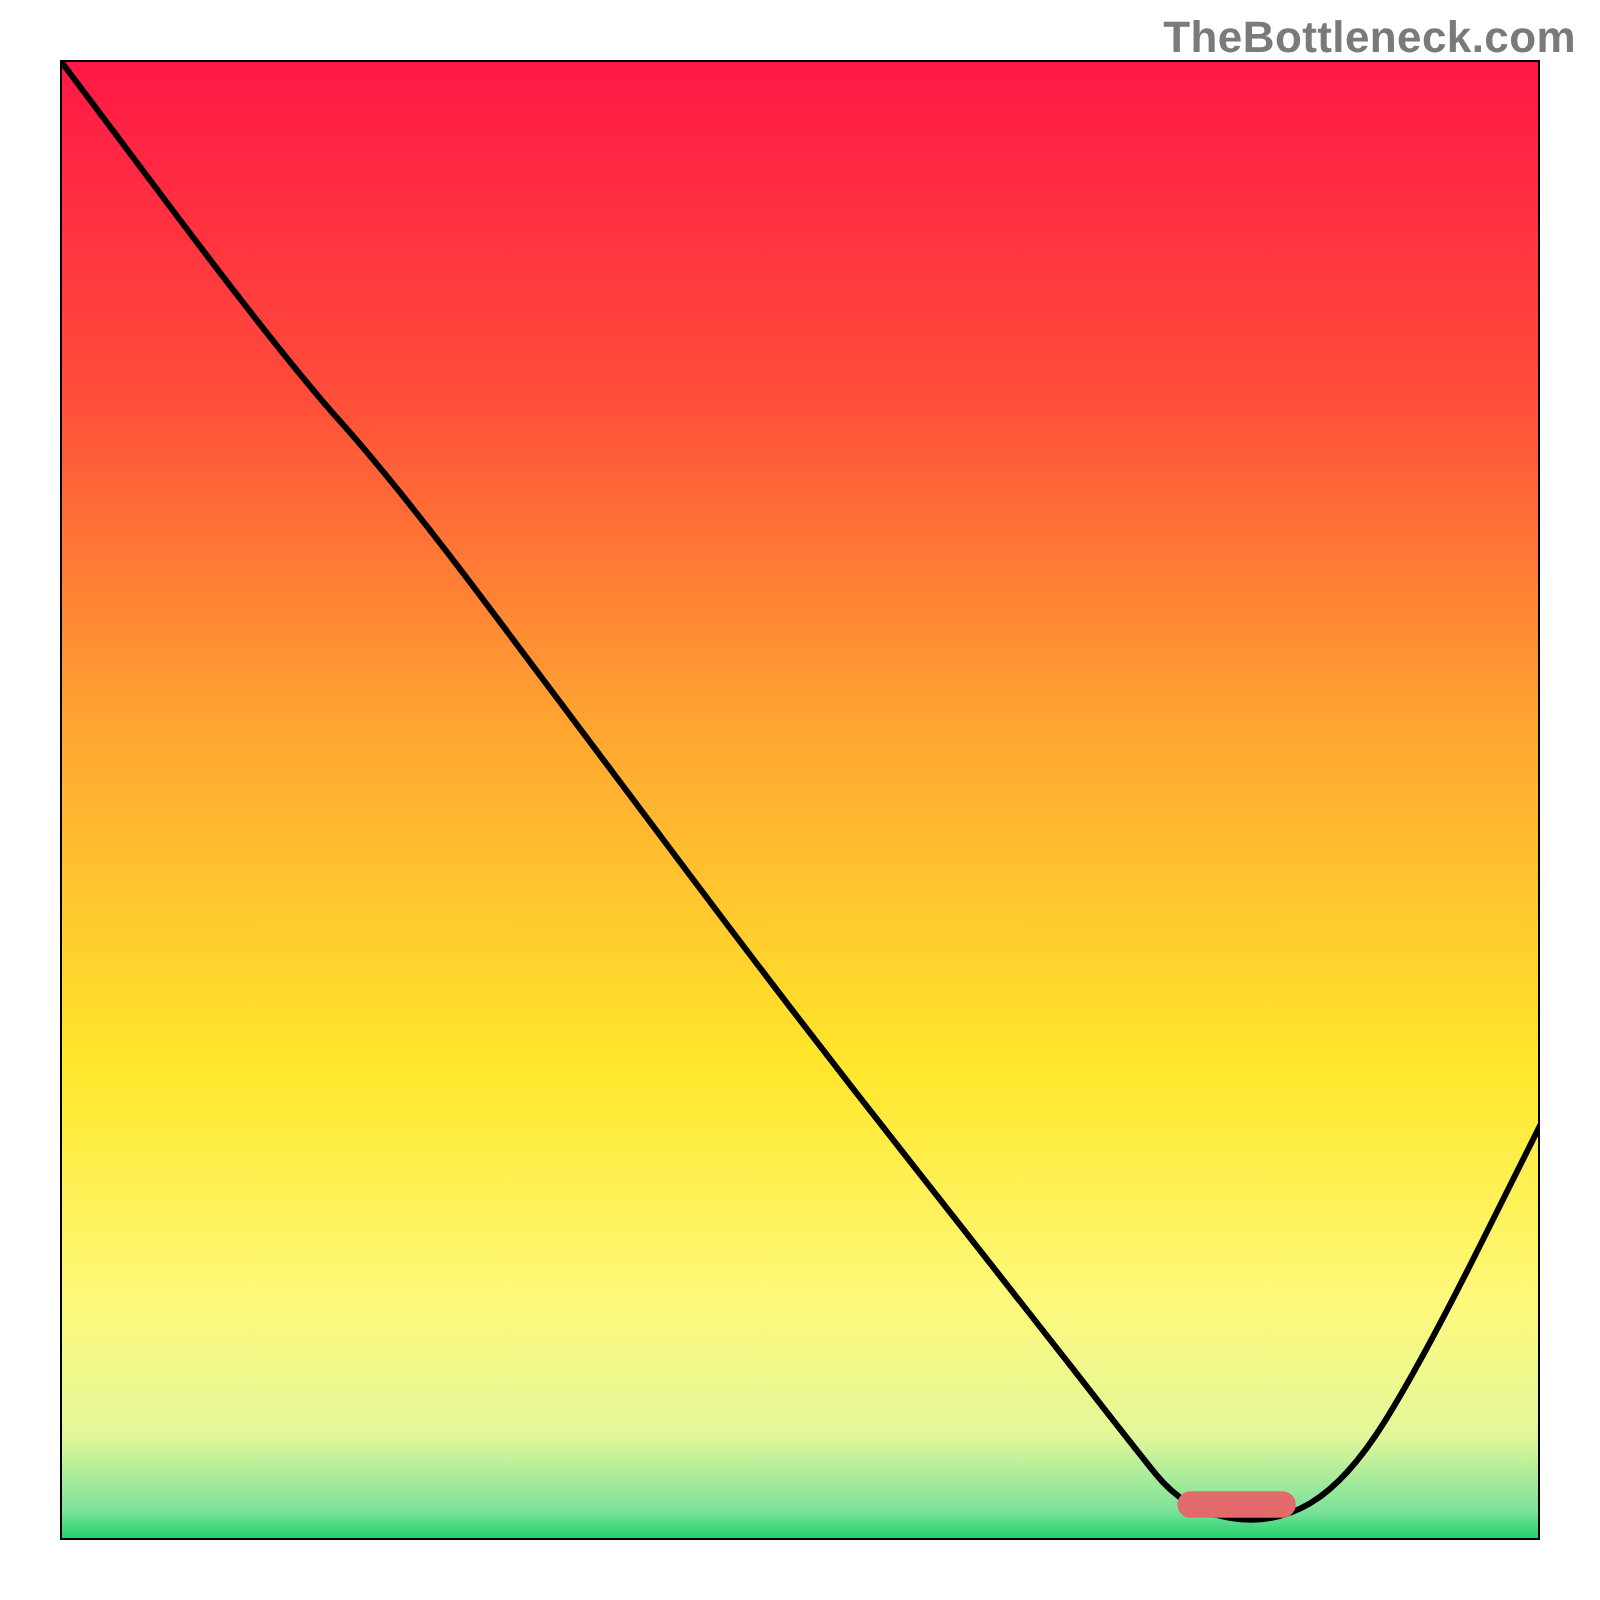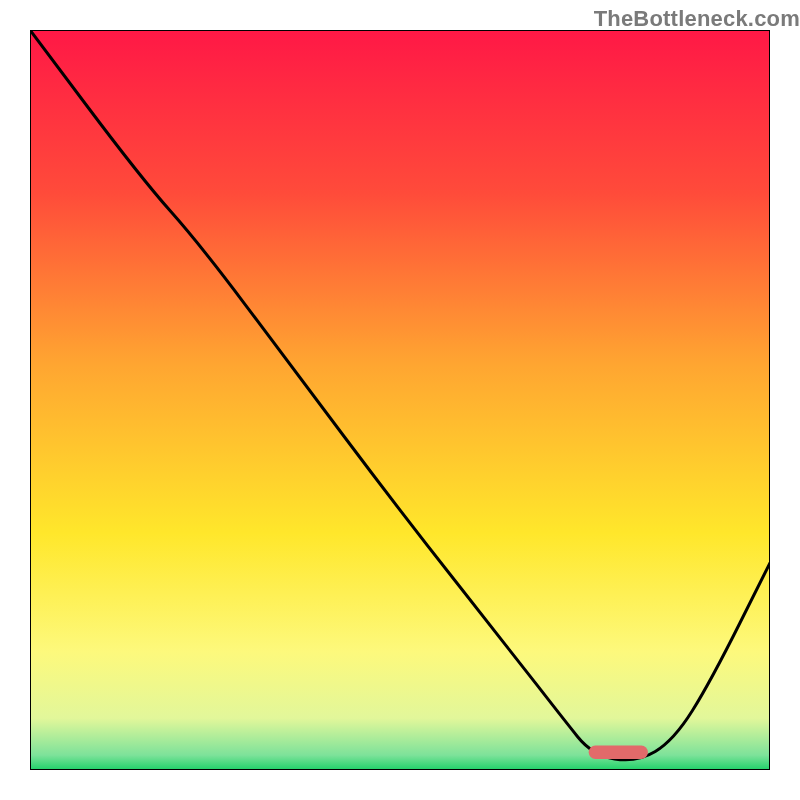--- a/index.html
+++ b/index.html
@@ -12,21 +12,21 @@
     font-family: Arial, Helvetica, sans-serif;
   }
   .container {
     position: relative;
     width: 800px;
     height: 800px;
   }
   .watermark {
     position: absolute;
     top: 6px;
-    right: 0;
+    right: 12px;
     font-size: 22px;
     font-weight: 600;
     color: #7a7a7a;
     letter-spacing: 0.2px;
   }
   .plot {
     position: absolute;
     top: 30px;
     left: 30px;
     width: 740px;

